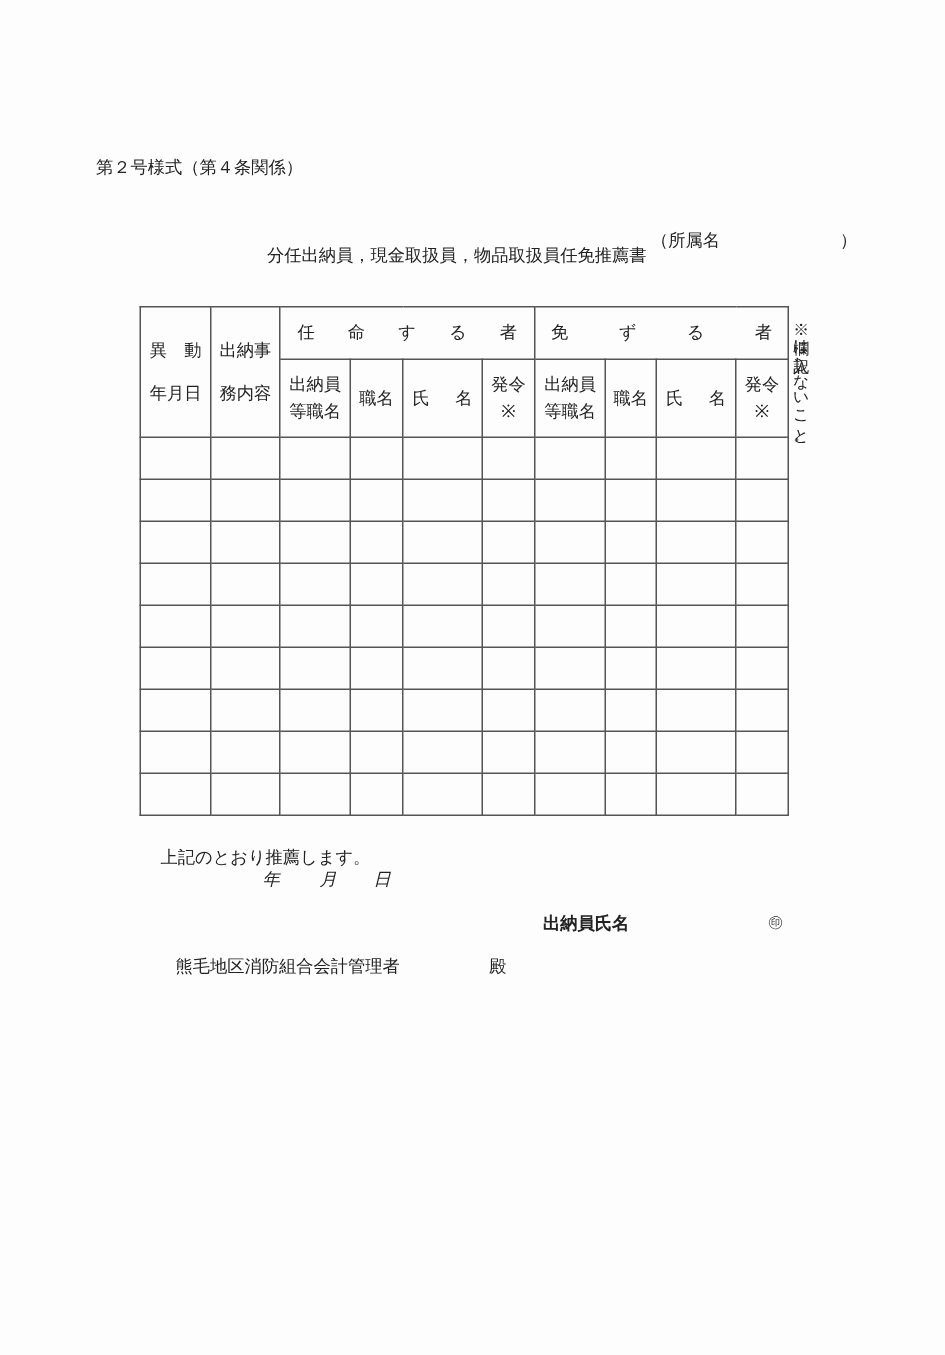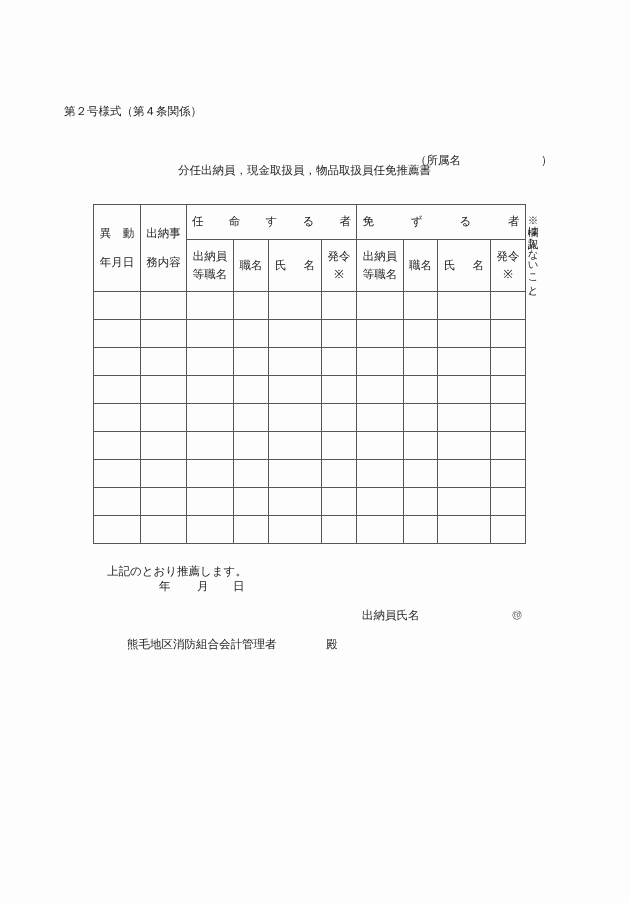--- a/index.html
+++ b/index.html
@@ -8,54 +8,54 @@
     background: #fdfdfd;
     position: relative;
     font-family: "DejaVu Serif", "Liberation Serif", serif;
     color: #222;
     font-size: 11.5px;
     overflow: hidden;
   }
   .abs { position: absolute; white-space: nowrap; }
   #form-number { left: 64px; top: 104px; }
   #doc-title { left: 178px; top: 131px; margin-top: 32px; }
-  #affiliation { left: 415px; top: 153px; }
+  #affiliation { left: 434px; top: 153px; }
   #affiliation .gap { display: inline-block; width: 80px; }
 
   table.grid {
     position: absolute;
     left: 93px; top: 177px;
     border-collapse: collapse;
     table-layout: fixed;
     margin-top: 27px;
   }
   table.grid td {
     border: 1px solid #555;
     padding: 0;
     text-align: center;
     vertical-align: middle;
     line-height: 1.5;
   }
-  .spaced-wide { word-spacing: 1.6em; font-family: Liberation Mono, monospace; }
+  .spaced-wide { word-spacing: 1.6em; }
   .name-head { text-align: justify; padding: 0 6px !important; }
   .name-head span.l { float: left; }
   .name-head span.r { float: right; }
 
   #side-note {
     left: 528px; top: 208px;
     writing-mode: vertical-rl;
     font-size: 10.5px;
     line-height: 1;
   }
   #recommend-text { left: 107px; top: 549px; margin-top: 15px; }
-  #date-line { left: 159px; top: 579px; }
+  #date-line { left: 175px; top: 579px; font-style: italic; }
   #date-line span { display: inline-block; }
-  #cashier-name { left: 362px; top: 608px; }
+  #cashier-name { left: 362px; top: 608px; font-weight: bold; }
   #seal { left: 512px; top: 608px; font-size: 10px; }
-  #addressee { left: 117px; top: 637px; margin-left: 10px; }
+  #addressee { left: 117px; top: 637px; }
   #addressee-honorific { left: 326px; top: 637px; }
 </style>
 </head>
 <body>
 
 <div class="abs" id="form-number">第２号様式（第４条関係）</div>
 <div class="abs" id="doc-title">分任出納員，現金取扱員，物品取扱員任免推薦書</div>
 <div class="abs" id="affiliation">
   <span>（所属名</span><span class="gap"></span><span>）</span>
 </div>

